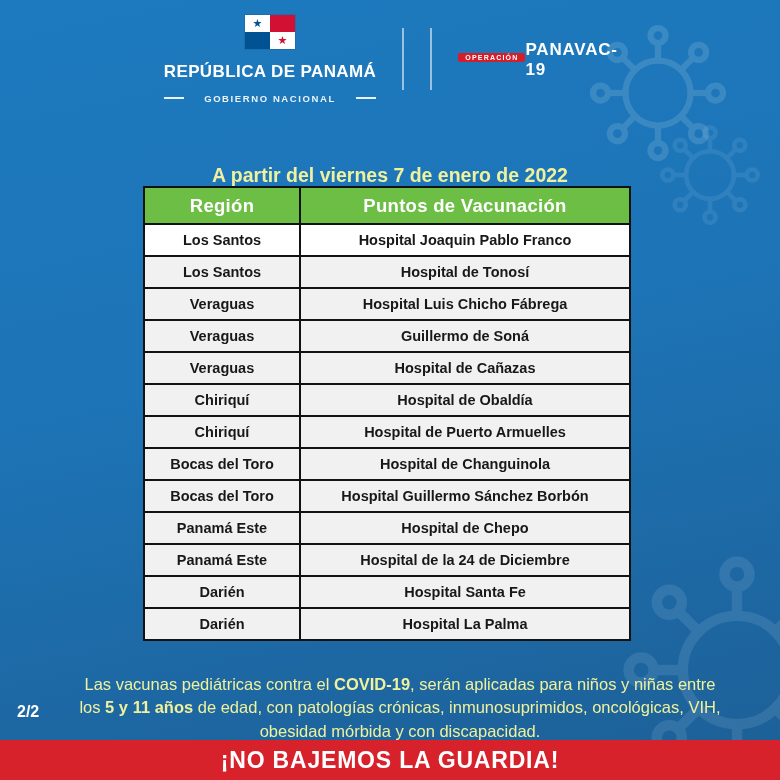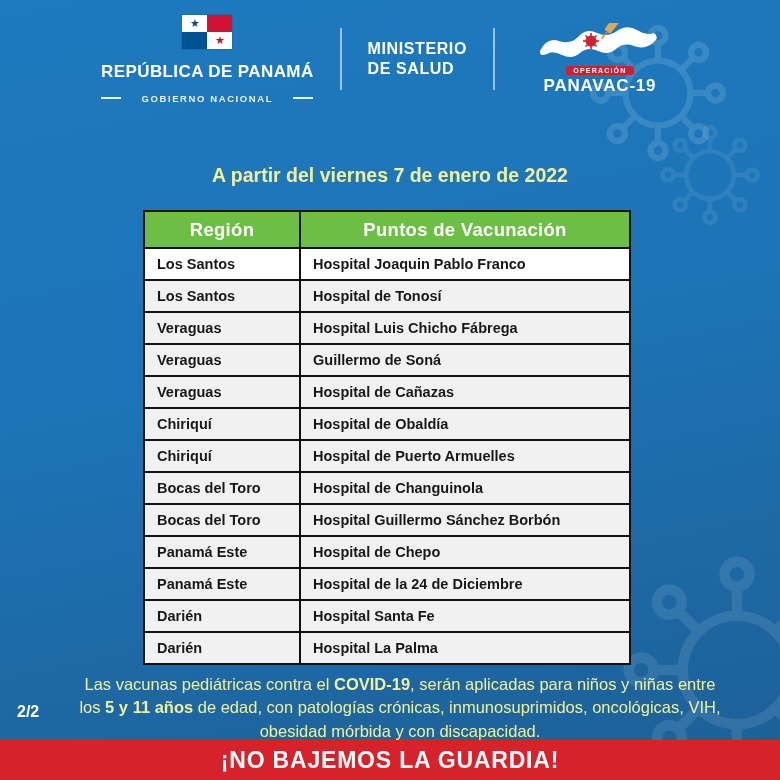--- a/index.html
+++ b/index.html
@@ -15,38 +15,38 @@
   .flag{display:grid;grid-template-columns:25px 25px;grid-template-rows:17px 17px;box-shadow:0 0 0 1px rgba(0,0,0,.08);}
   .flag .q{display:flex;align-items:center;justify-content:center;font-size:11px;line-height:1;}
   .q.tl{background:#fff;color:var(--flag-blue,#005293);}
   .q.tr{background:var(--flag-red,#d21034);}
   .q.bl{background:var(--flag-blue,#005293);}
   .q.br{background:#fff;color:var(--flag-red,#d21034);}
   .gov-title{margin-top:13px;font-weight:bold;font-size:17px;letter-spacing:.4px;}
   .gov-sub{margin-top:11px;display:flex;align-items:center;gap:20px;font-size:9.5px;letter-spacing:1.6px;font-weight:bold;color:#eaf3fb;}
   .gov-sub .dash{width:20px;height:1.5px;background:rgba(255,255,255,.9);}
   .ministry{font-weight:bold;font-size:16px;line-height:1.22;letter-spacing:.6px;text-align:left;}
-  .panavac{display:flex;flex-direction:column;align-items:center;width:158px;}
+  .panavac{display:flex;align-items:center;width:158px;}
   .op-badge{background:#d21f2b;color:#fff;font-size:7px;font-weight:bold;letter-spacing:1.2px;
     padding:1px 7px;border-radius:2px;margin-top:-3px;}
   .panavac-name{color:#fff;font-weight:bold;font-size:17px;letter-spacing:.8px;margin-top:1px;}
 
   
   .title{position:absolute;top:112px;left:0;width:100%;text-align:center;color:#fff;
     font-size:28px;font-weight:bold;letter-spacing:-.3px;}
   .subtitle{position:absolute;top:148px;left:0;width:100%;text-align:center;
     color:var(--yellow,#eff19c);font-size:19.5px;font-weight:bold;}
 
   
-  table.vax{position:absolute;left:143px;top:210px;width:488px;border-collapse:collapse;table-layout:fixed;}
+  table.vax{position:absolute;left:143px;top:186px;width:488px;border-collapse:collapse;table-layout:fixed;}
   table.vax col.c-region{width:156px;}
   table.vax th{background:var(--green,#6cbe45);color:#fff;font-size:18.5px;font-weight:bold;
     height:33px;border:2px solid #121212;letter-spacing:.3px;}
   table.vax td{height:28px;background:#f1f1f1;color:#181818;font-size:14.5px;font-weight:bold;
-    text-align:left;border:2px solid #121212;padding:1px 12px;}
+    text-align:center;border:2px solid #121212;padding:1px 12px;}
   table.vax tbody tr:first-child td{background:#ffffff;}
 
   
   .note{position:absolute;left:75px;top:656px;width:650px;text-align:center;
     color:var(--yellow,#eff19c);font-size:16.5px;line-height:1.43;}
   .note b{font-weight:bold;}
   .page-ind{position:absolute;left:17px;top:703px;color:#fff;font-weight:bold;font-size:16px;}
   .banner{position:absolute;left:0;bottom:0;width:100%;height:40px;background:var(--red,#d8222b);
     display:flex;align-items:center;justify-content:center;color:#fff;font-size:23px;
     font-weight:bold;letter-spacing:.8px;margin-top:20px;}
@@ -100,24 +100,20 @@
         <div class="q br">★</div>
       </div>
       <div class="gov-title">REPÚBLICA DE PANAMÁ</div>
       <div class="gov-sub">
         <span class="dash"></span>
         <span>GOBIERNO NACIONAL</span>
         <span class="dash"></span>
       </div>
     </div>
     <div class="vdiv"></div>
-    <div class="ministry">
-      <div>MINISTERIO</div>
-      <div>DE SALUD</div>
-    </div>
     <div class="vdiv"></div>
     <div class="panavac">
       <svg width="132" height="46" viewBox="0 0 132 46">
         <path fill="#ffffff" d="M6 28 Q13 14 25 18 Q37 22 45 13 Q53 5 63 10 Q73 15 83 8 Q93 1 103 7 Q113 13 120 10 Q126 14 119 20 Q110 27 100 23 Q90 19 82 26 Q74 33 64 28 Q54 23 46 30 Q38 37 28 32 Q18 27 13 31 Q5 34 6 28 Z"></path>
         <g transform="rotate(38 74 8)">
           <rect x="70" y="-8" width="7.5" height="17" rx="1.5" fill="#e0a75c"></rect>
           <rect x="72" y="-14" width="3.5" height="6" fill="#c88b3f"></rect>
           <line x1="73.8" y1="9" x2="73.8" y2="18" stroke="#c88b3f" stroke-width="1.6"></line>
         </g>
         <g stroke="#d01f2d" stroke-width="1.6">

